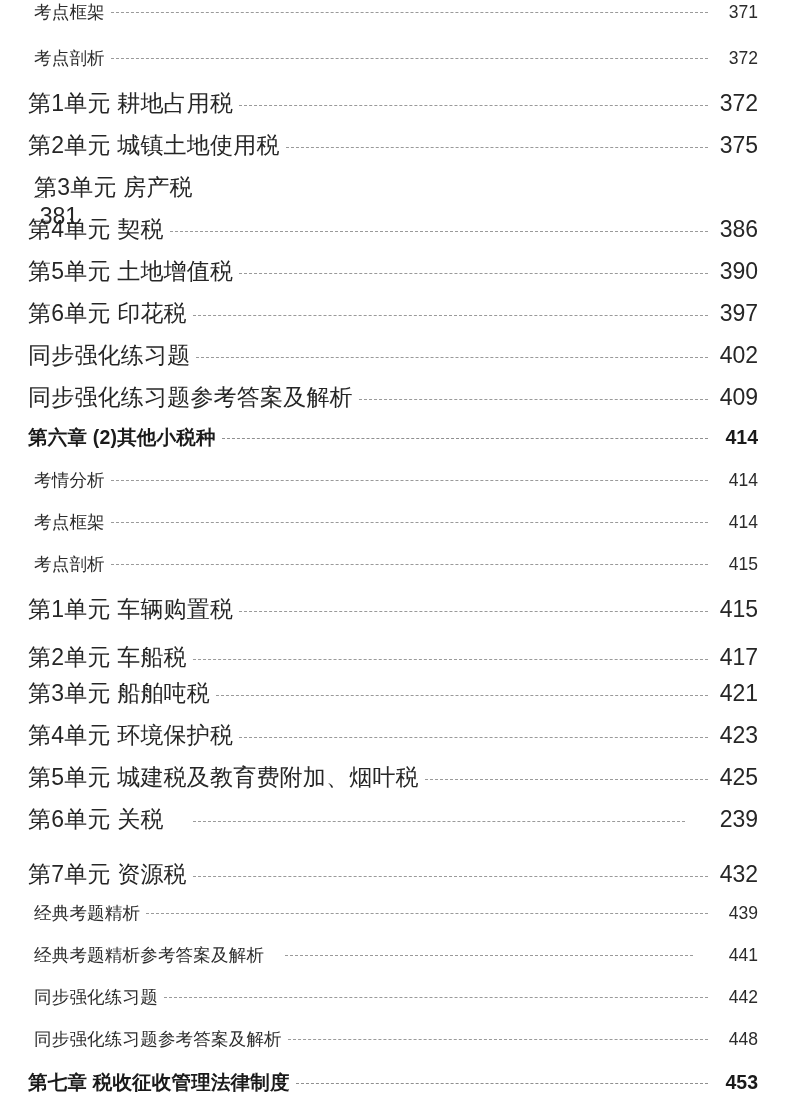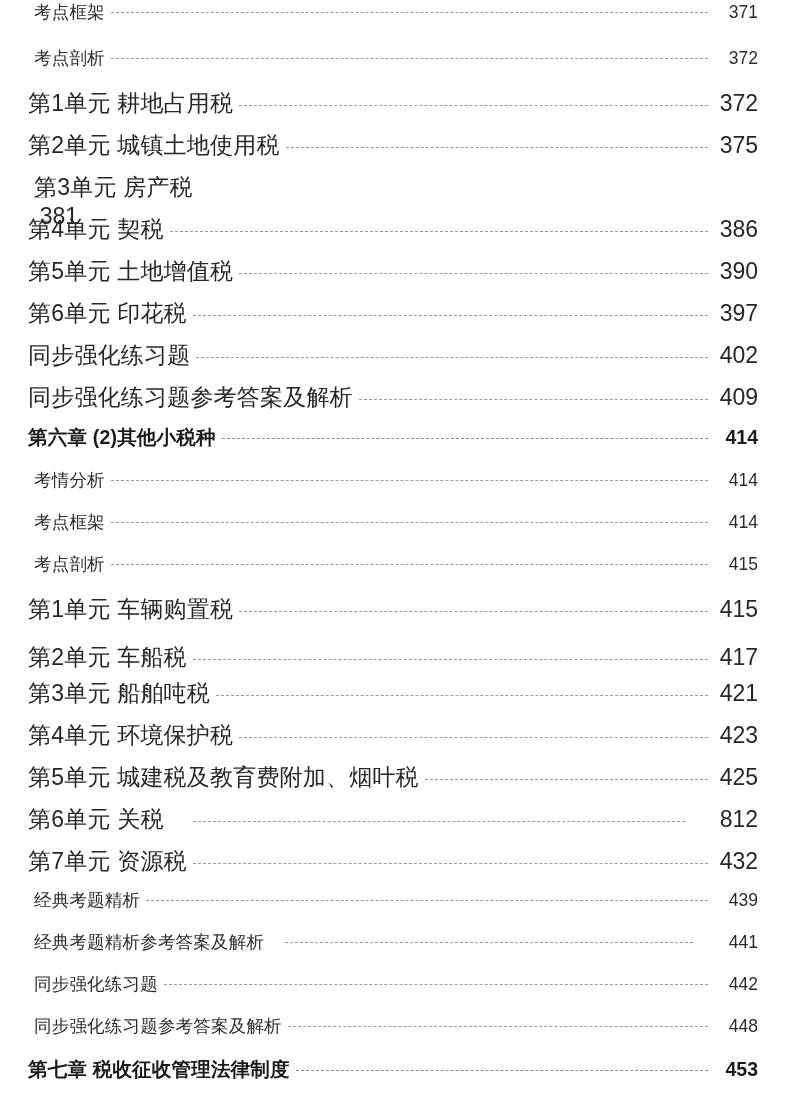--- a/index.html
+++ b/index.html
@@ -173,23 +173,23 @@
       <span class="toc-page">423</span>
     </div>
     <div class="toc-row lvl-section" style="height: 42px;">
       <span class="toc-title">第5单元 城建税及教育费附加、烟叶税</span>
       <span class="toc-dots"></span>
       <span class="toc-page">425</span>
     </div>
     <div class="toc-row lvl-section" style="height: 42px; gap: 23px;">
       <span class="toc-title">第6单元 关税</span>
       <span class="toc-dots"></span>
-      <span class="toc-page">812</span>
-    </div>
-    <div class="toc-row lvl-section" style="height: 42px;">
+      <span class="toc-page">239</span>
+    </div>
+    <div class="toc-row lvl-section" style="height: 42px; margin-top: 13px;">
       <span class="toc-title">第7单元 资源税</span>
       <span class="toc-dots"></span>
       <span class="toc-page">432</span>
     </div>
     <div class="toc-row lvl-sub" style="height: 42px;">
       <span class="toc-title">经典考题精析</span>
       <span class="toc-dots"></span>
       <span class="toc-page">439</span>
     </div>
     <div class="toc-row lvl-sub" style="height: 42px; gap: 15px;">

